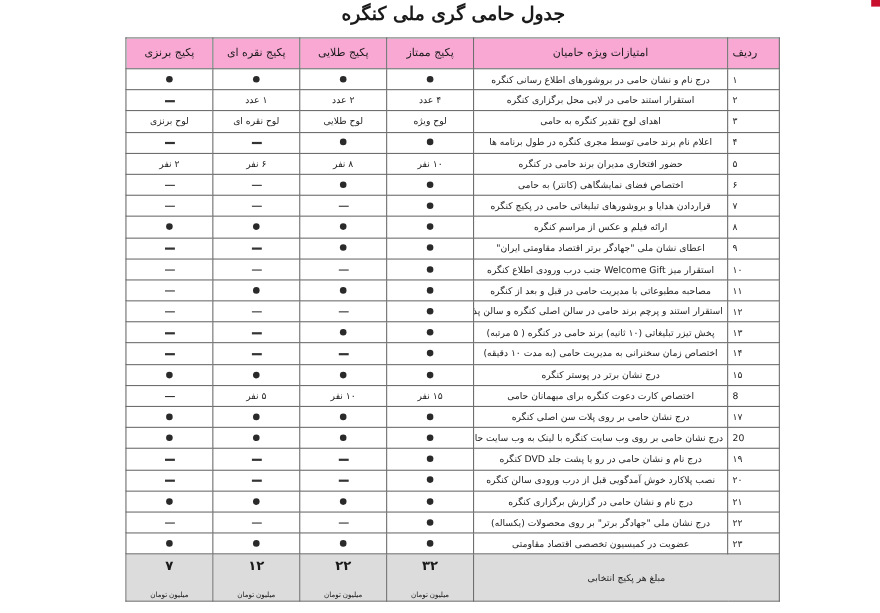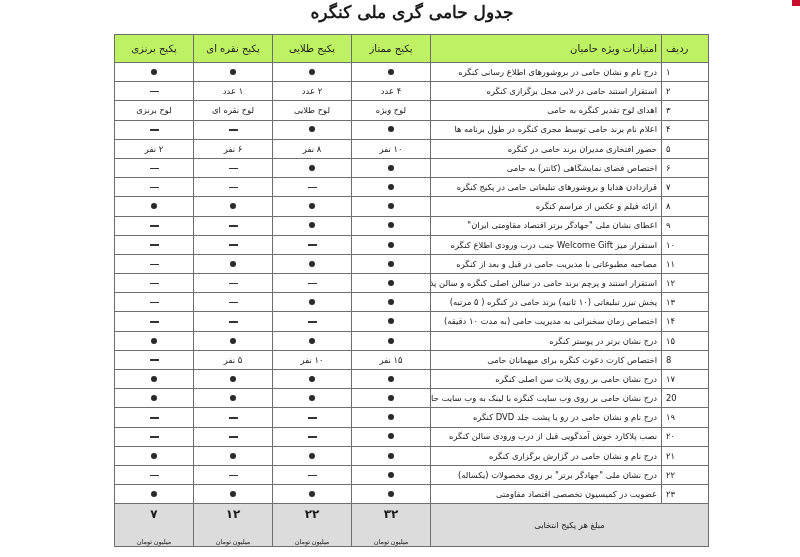--- a/index.html
+++ b/index.html
@@ -1,23 +1,23 @@
 <!DOCTYPE html>
 <html><head>
 <meta charset="utf-8">
 <style>
   html, body { margin: 0; padding: 0; background: #ffffff; }
   body { width: 800px; height: 557px; position: relative; overflow: hidden; font-family: "DejaVu Sans", sans-serif; color: #1a1a1a; }
   .title { position: absolute; top: 2px; left: 12px; width: 800px; text-align: center; font-family: "DejaVu Serif", serif; font-weight: bold; font-size: 17px; letter-spacing: 0; direction: rtl; }
   .corner-mark { position: absolute; top: 0; right: 0; width: 8px; height: 6px; background: #c8102e; }
   table.sponsor { position: absolute; top: 34px; left: 114px; width: 572px; border-collapse: collapse; direction: rtl; table-layout: fixed; }
   table.sponsor td, table.sponsor th { border: 1.5px solid #6e6e6e; padding: 0 4px; height: 18.2px; font-size: 8.4px; line-height: 1; overflow: hidden; white-space: nowrap; }
-  table.sponsor thead th { background: #bef264; height: 27px; font-weight: normal; font-size: 10px; }
+  table.sponsor thead th { background: #f9a8d4; height: 27px; font-weight: normal; font-size: 10px; }
   .c-row { width: 38px; text-align: left; }
-  .c-feat { width: 222px; text-align: right; }
+  .c-feat { width: 222px; text-align: center; }
   .c-pkg { width: 70px; text-align: center; }
   .dot { display: inline-block; width: 6px; height: 6px; border-radius: 50%; background: #2a2a2a; }
   .dash { display: inline-block; width: 9px; height: 1.5px; background: #333; vertical-align: middle; }
   tr.price td { background: #dcdcdc; height: 40px; }
   .price-num { display: block; font-size: 12px; font-weight: bold; margin-top: 4px; }
   .price-unit { display: block; font-size: 6.5px; margin-top: 19px; font-family: Liberation Serif, serif; }
   .price-label { font-size: 10px; text-align: center; }
 </style>
 </head>
 <body>

